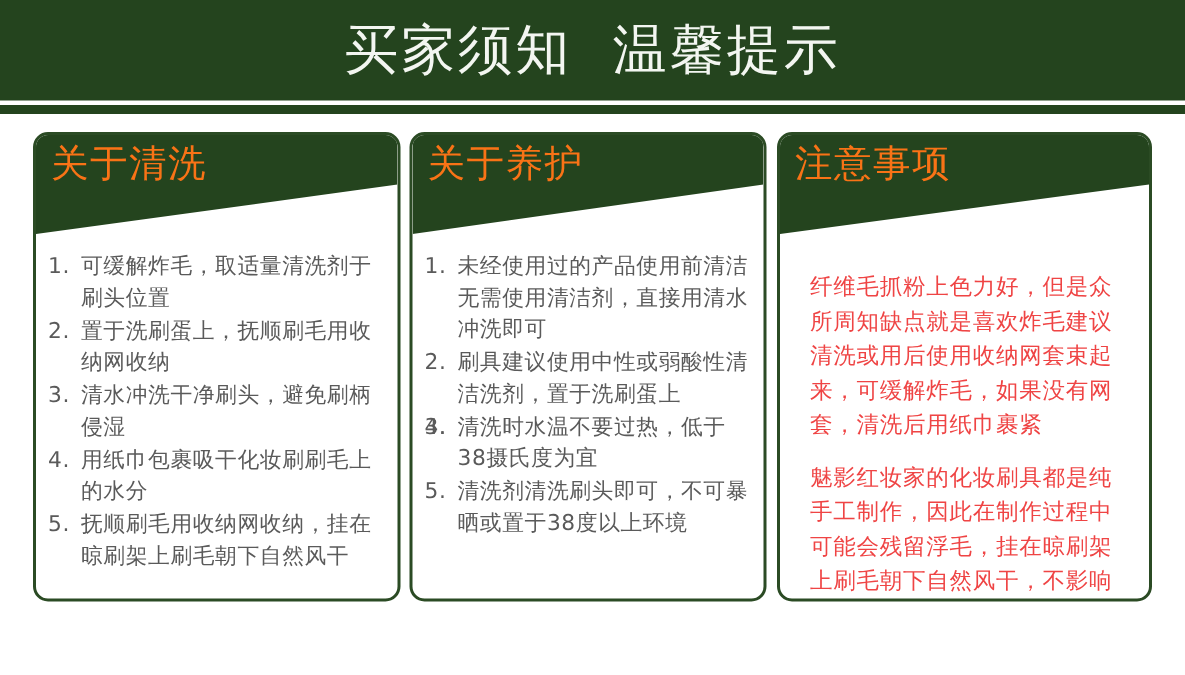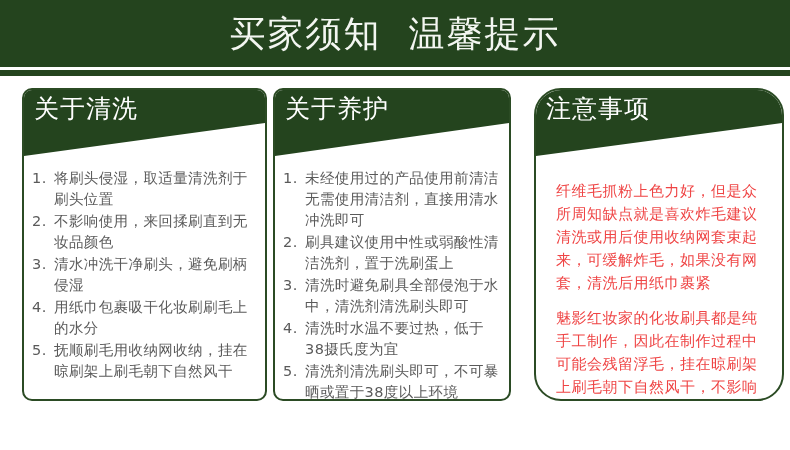--- a/index.html
+++ b/index.html
@@ -63,35 +63,35 @@
     top: 0;
     height: 313px;
     box-sizing: border-box;
     border: 2px solid #2b4b24;
     border-radius: 10px;
     background: #ffffff;
     overflow: hidden;
   }
   .card-1 { left: 22px;  width: 245px; }
   .card-2 { left: 273px; width: 238px; }
-  .card-3 { left: 534px; width: 250px; border-radius: 27px; }
+  .card-3 { left: 518px; width: 250px; }
 
   .card-banner {
     position: relative;
     width: 100%;
     height: 66px;
     background: #24441e;
     -webkit-clip-path: polygon(0 0, 100% 0, 100% 50%, 0 100%);
     clip-path: polygon(0 0, 100% 0, 100% 50%, 0 100%);
   }
   .card-banner-title {
     position: absolute;
     left: 10px;
     top: 4px;
-    color: #ffffff;
+    color: #f97316;
     font-size: 25px;
     line-height: 30px;
     letter-spacing: 1px;
     white-space: nowrap;
   }
 
   .card-body {
     padding: 12px 6px 0 8px;
   }
 
@@ -143,38 +143,38 @@
   <div class="header-rule"></div>
 
   <div class="cards">
 
     <div class="card card-1">
       <div class="card-banner">
         <div class="card-banner-title">关于清洗</div>
       </div>
       <div class="card-body">
         <ol class="items">
-          <li><span class="num">1.</span><span>将刷头侵湿，取适量清洗剂于刷头位置</span></li>
-          <li><span class="num">2.</span><span>不影响使用，来回揉刷直到无妆品颜色</span></li>
+          <li><span class="num">1.</span><span>可缓解炸毛，取适量清洗剂于刷头位置</span></li>
+          <li><span class="num">2.</span><span>置于洗刷蛋上，抚顺刷毛用收纳网收纳</span></li>
           <li><span class="num">3.</span><span>清水冲洗干净刷头，避免刷柄侵湿</span></li>
           <li><span class="num">4.</span><span>用纸巾包裹吸干化妆刷刷毛上的水分</span></li>
           <li><span class="num">5.</span><span>抚顺刷毛用收纳网收纳，挂在晾刷架上刷毛朝下自然风干</span></li>
         </ol>
       </div>
     </div>
 
     <div class="card card-2">
       <div class="card-banner">
         <div class="card-banner-title">关于养护</div>
       </div>
       <div class="card-body">
         <ol class="items">
           <li><span class="num">1.</span><span>未经使用过的产品使用前清洁无需使用清洁剂，直接用清水冲洗即可</span></li>
           <li><span class="num">2.</span><span>刷具建议使用中性或弱酸性清洁洗剂，置于洗刷蛋上</span></li>
-          <li><span class="num">3.</span><span>清洗时避免刷具全部侵泡于水中，清洗剂清洗刷头即可</span></li>
+          <li><span class="num">3.</span></li>
           <li><span class="num">4.</span><span>清洗时水温不要过热，低于38摄氏度为宜</span></li>
           <li><span class="num">5.</span><span>清洗剂清洗刷头即可，不可暴晒或置于38度以上环境</span></li>
         </ol>
       </div>
     </div>
 
     <div class="card card-3">
       <div class="card-banner">
         <div class="card-banner-title">注意事项</div>
       </div>

